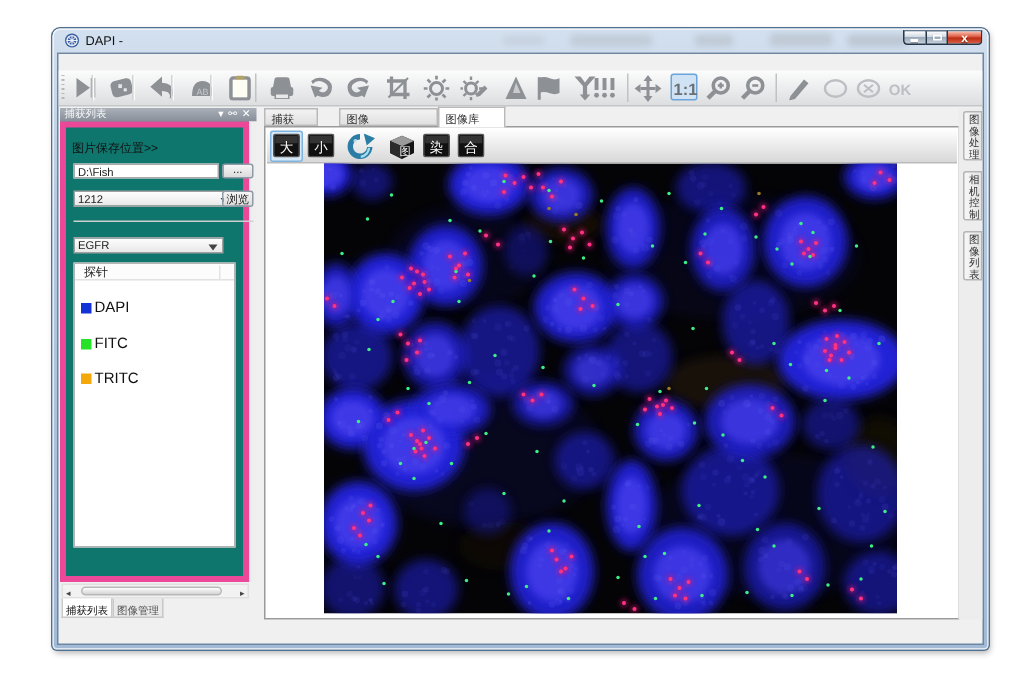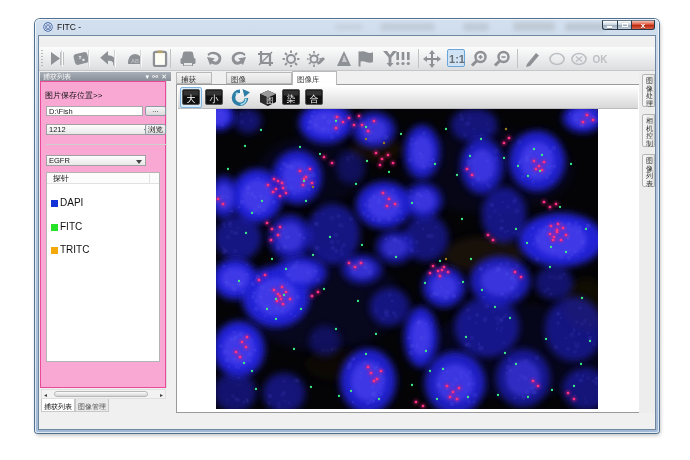--- a/index.html
+++ b/index.html
@@ -18,21 +18,21 @@
 #menu span{position:absolute;top:2px;letter-spacing:0}
 #tool{position:absolute;left:0;top:11px;right:0;height:24px;background:linear-gradient(#fcfcfc,#dcdee0);border-bottom:1px solid #c4c6c8}
 #tool:before{content:"";position:absolute;left:2px;top:3px;bottom:3px;width:2px;background:repeating-linear-gradient(#b8b8b8 0 1px,transparent 1px 3px)}
 .mti{position:absolute;top:3px;width:18px;height:18px}
 .mti.sel{background:#cfe3f5;border:1px solid #6aa4d8;border-radius:2px;top:2px}
 #tool .sep{position:absolute;top:2px;width:1px;height:19px;background:#c0c2c4}
 #tool .sep2{position:absolute;top:3px;width:1px;height:17px;background:#d2d4d6;box-shadow:1px 0 0 #fbfbfb}
 #dock{position:absolute;left:1px;top:36px;width:131px;bottom:17px;background:#f0f0f0}
 #dockhdr{position:absolute;left:0;top:0;right:0;height:9px;background:linear-gradient(#aab0b8,#878e98);color:#f8f8f8;font-size:7px;padding-left:3px;line-height:9px}
 #dockhdr .hic{position:absolute;top:1px;color:#fff;font-size:7px;line-height:7px}
-#dockbody{position:absolute;left:0;top:9px;right:5px;bottom:24px;background:#f9a8d4;border:1px solid #ec4899}
+#dockbody{position:absolute;left:0;top:9px;right:5px;bottom:24px;background:#0f766e;border:4px solid #ec4899}
 #dvs{position:absolute;right:0px;top:9px;width:5px;bottom:24px;background:#efefef;border-left:1px solid #ddd}
 .lbl{position:absolute;font-size:8px;color:#111}
 .inp{position:absolute;background:#fff;border:1px solid #a9a9a9;font-size:7.5px;color:#222;padding-left:2px}
 .btn{position:absolute;background:linear-gradient(#f6f6f6,#dcdcdc);border:1px solid #8e9aa6;border-radius:2px;font-size:7.5px;text-align:center;color:#222}
 .cmb{position:absolute;background:linear-gradient(#fefefe,#e8e8e8);border:1px solid #a0a0a0;font-size:7.5px;color:#222;padding-left:2px}
 .cmb i{position:absolute;right:3px;top:4px;border:3px solid transparent;border-top:4px solid #444;width:0;height:0}
 #probe{position:absolute;left:5px;top:90px;right:5px;height:190px;background:#fff;border:1px solid #b4b4b4}
 #probe .hd{position:relative;height:11px;border-bottom:1px solid #e2e2e2;font-size:8px;padding-left:6px;color:#222;background:#fcfcfc;line-height:11px}
 #probe .it{height:9.5px;font-size:10px;color:#111;padding-left:4px;line-height:9.5px;margin-top:14px}
 #probe .sw{display:inline-block;width:7px;height:7px;vertical-align:-1px;margin-right:2px}
@@ -57,21 +57,21 @@
 #sbar .sep{position:absolute;top:1px;width:1px;height:11px;background:#cfcfcf}
 </style></head><body>
 <div id="win">
  <div id="tbar">
   <svg class="ico" viewBox="0 0 16 16">
         <circle cx="8" cy="8" r="7.5" fill="#3a5ea0"></circle>
         <circle cx="8" cy="8" r="6" fill="#e8eef8"></circle>
         <circle cx="8" cy="8" r="4.6" fill="#3a5ea0"></circle>
         <path d="M8 2 L8 14 M2 8 L14 8 M4 4 L12 12 M12 4 L4 12" stroke="#e8eef8" stroke-width="1.1"></path>
       </svg>
-  <span class="txt">FITC -</span>
+  <span class="txt">DAPI -</span>
   <div style="position:absolute;left:345px;top:4px;width:55px;height:8px;background:#a7acb3;opacity:.35;filter:blur(2px);border-radius:3px"></div>
   <div style="position:absolute;left:428px;top:4px;width:26px;height:8px;background:#a2a7ae;opacity:.35;filter:blur(2px);border-radius:3px"></div>
   <div style="position:absolute;left:478px;top:3px;width:42px;height:9px;background:#a5aab1;opacity:.38;filter:blur(2px);border-radius:3px"></div>
   <div style="position:absolute;left:530px;top:4px;width:40px;height:8px;background:#9da2aa;opacity:.38;filter:blur(2px);border-radius:3px"></div>
   <div style="position:absolute;left:300px;top:5px;width:28px;height:6px;background:#b0b5bb;opacity:.3;filter:blur(2px);border-radius:3px"></div>
   <div id="wbtn">
    <div class="mn">
           <span style="position:absolute;left:4px;top:5px;width:5px;height:2px;background:#fff;box-shadow:0 1px 0 rgba(0,0,0,.25)"></span>
         </div>
    <div class="mx">

